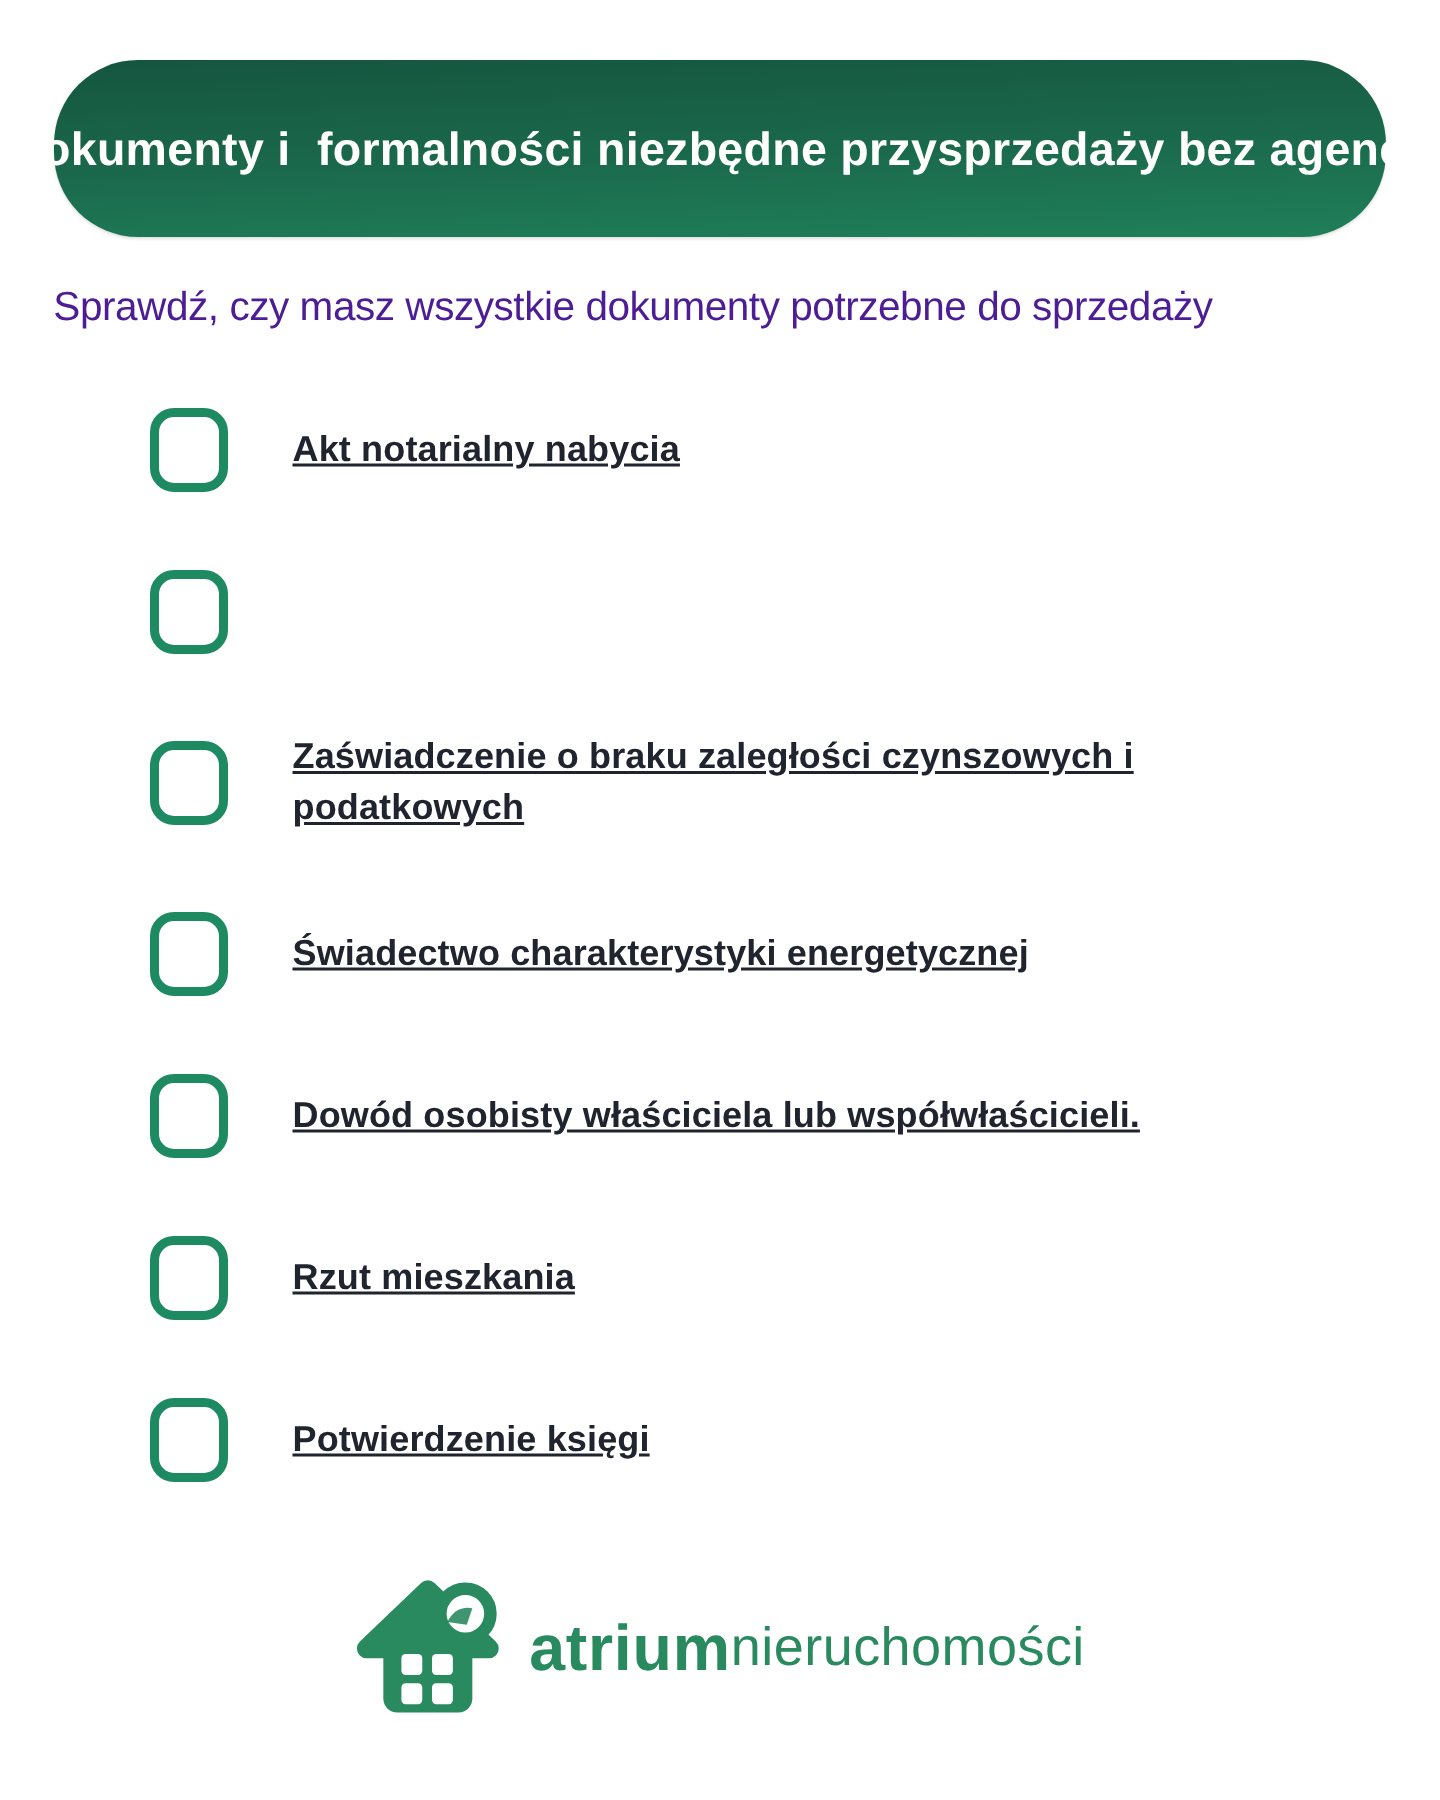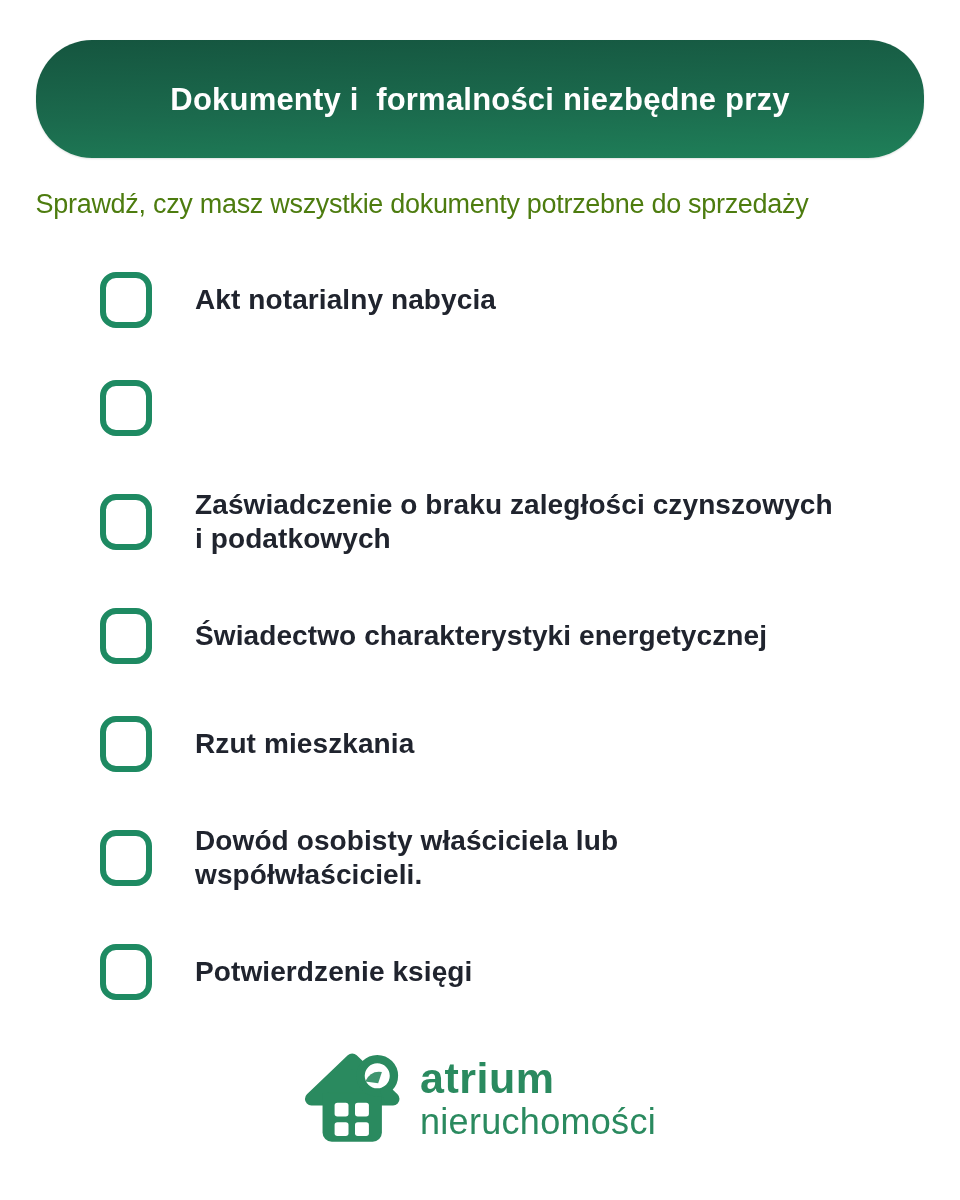--- a/index.html
+++ b/index.html
@@ -43,21 +43,21 @@
   
   .subtitle {
     position: absolute;
     top: 188px;
     left: 0;
     width: 844px;
     text-align: center;
     font-size: 27px;
     line-height: 32px;
     font-weight: 400;
-    color: #4d7c0f;
+    color: #4c1d95;
     letter-spacing: -0.3px;
   }
 
   
   .checklist {
     position: absolute;
     left: 100px;
     top: 272px;
     width: 770px;
   }
@@ -71,26 +71,27 @@
     width: 52px;
     height: 56px;
     box-sizing: border-box;
     border: 6px solid #1E8A62;
     border-radius: 16px;
     background: #ffffff;
     margin-right: 43px;
     cursor: pointer;
   }
   .check-label {
-    font-size: 28px;
+    font-size: 24px;
     font-weight: 700;
     line-height: 34px;
     color: #20242E;
     max-width: 645px;
     letter-spacing: 0.1px;
+    text-decoration: underline;
   }
 
   
   .logo {
     position: absolute;
     top: 1050px;
     left: 0;
     width: 960px;
     display: flex;
     justify-content: center;
@@ -98,40 +99,40 @@
     gap: 14px;
   }
   .logo-icon {
     width: 102px;
     height: 98px;
     flex: 0 0 auto;
   }
   .logo-text {
     color: #2A8A5F;
     display: flex;
-    flex-direction: column;
   }
   .brand {
     font-size: 43px;
     font-weight: 700;
     line-height: 45px;
     letter-spacing: 0.5px;
   }
   .brand-sub {
     font-size: 36px;
     font-weight: 400;
     line-height: 41px;
     letter-spacing: 0.3px;
   }
 </style>
 </head>
 <body>
 
 <div class="banner">
   <div class="banner-line">Dokumenty i  formalności niezbędne przy</div>
+  <div class="banner-line">sprzedaży bez agencji</div>
 </div>
 
 <div class="subtitle">Sprawdź, czy masz wszystkie dokumenty potrzebne do sprzedaży</div>
 
 <div class="checklist">
   <div class="check-row">
     <div class="checkbox" role="checkbox" aria-checked="false"></div>
     <div class="check-label">Akt notarialny nabycia</div>
   </div>
   <div class="check-row">
@@ -140,25 +141,25 @@
   <div class="check-row">
     <div class="checkbox" role="checkbox" aria-checked="false"></div>
     <div class="check-label">Zaświadczenie o braku zaległości czynszowych i podatkowych</div>
   </div>
   <div class="check-row">
     <div class="checkbox" role="checkbox" aria-checked="false"></div>
     <div class="check-label">Świadectwo charakterystyki energetycznej</div>
   </div>
   <div class="check-row">
     <div class="checkbox" role="checkbox" aria-checked="false"></div>
-    <div class="check-label">Rzut mieszkania</div>
+    <div class="check-label">Dowód osobisty właściciela lub współwłaścicieli.</div>
   </div>
   <div class="check-row">
     <div class="checkbox" role="checkbox" aria-checked="false"></div>
-    <div class="check-label">Dowód osobisty właściciela lub współwłaścicieli.</div>
+    <div class="check-label">Rzut mieszkania</div>
   </div>
   <div class="check-row">
     <div class="checkbox" role="checkbox" aria-checked="false"></div>
     <div class="check-label">Potwierdzenie księgi</div>
   </div>
 </div>
 
 <div class="logo">
   <svg class="logo-icon" viewBox="0 0 110 104" xmlns="http://www.w3.org/2000/svg" aria-hidden="true">
 

